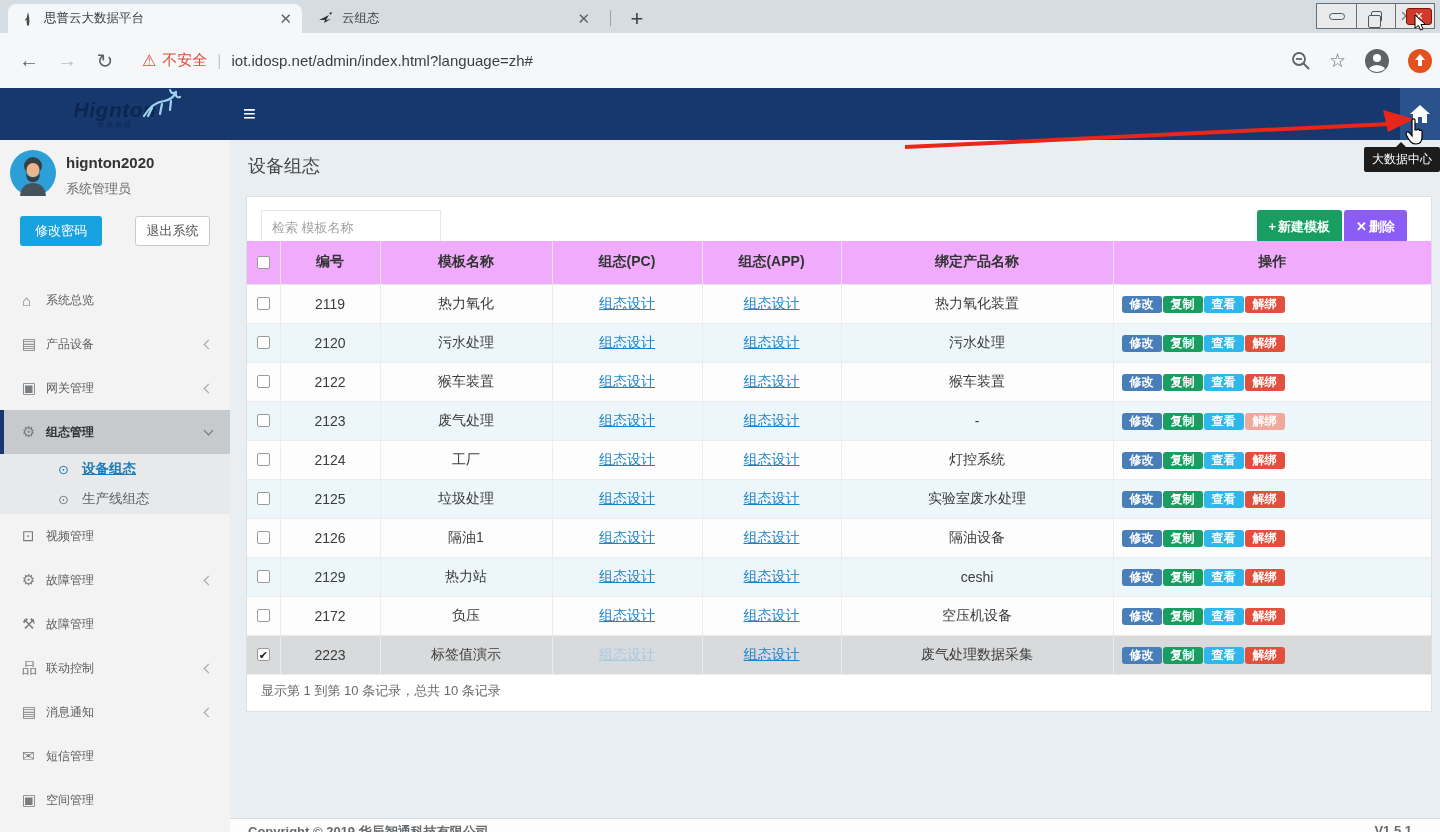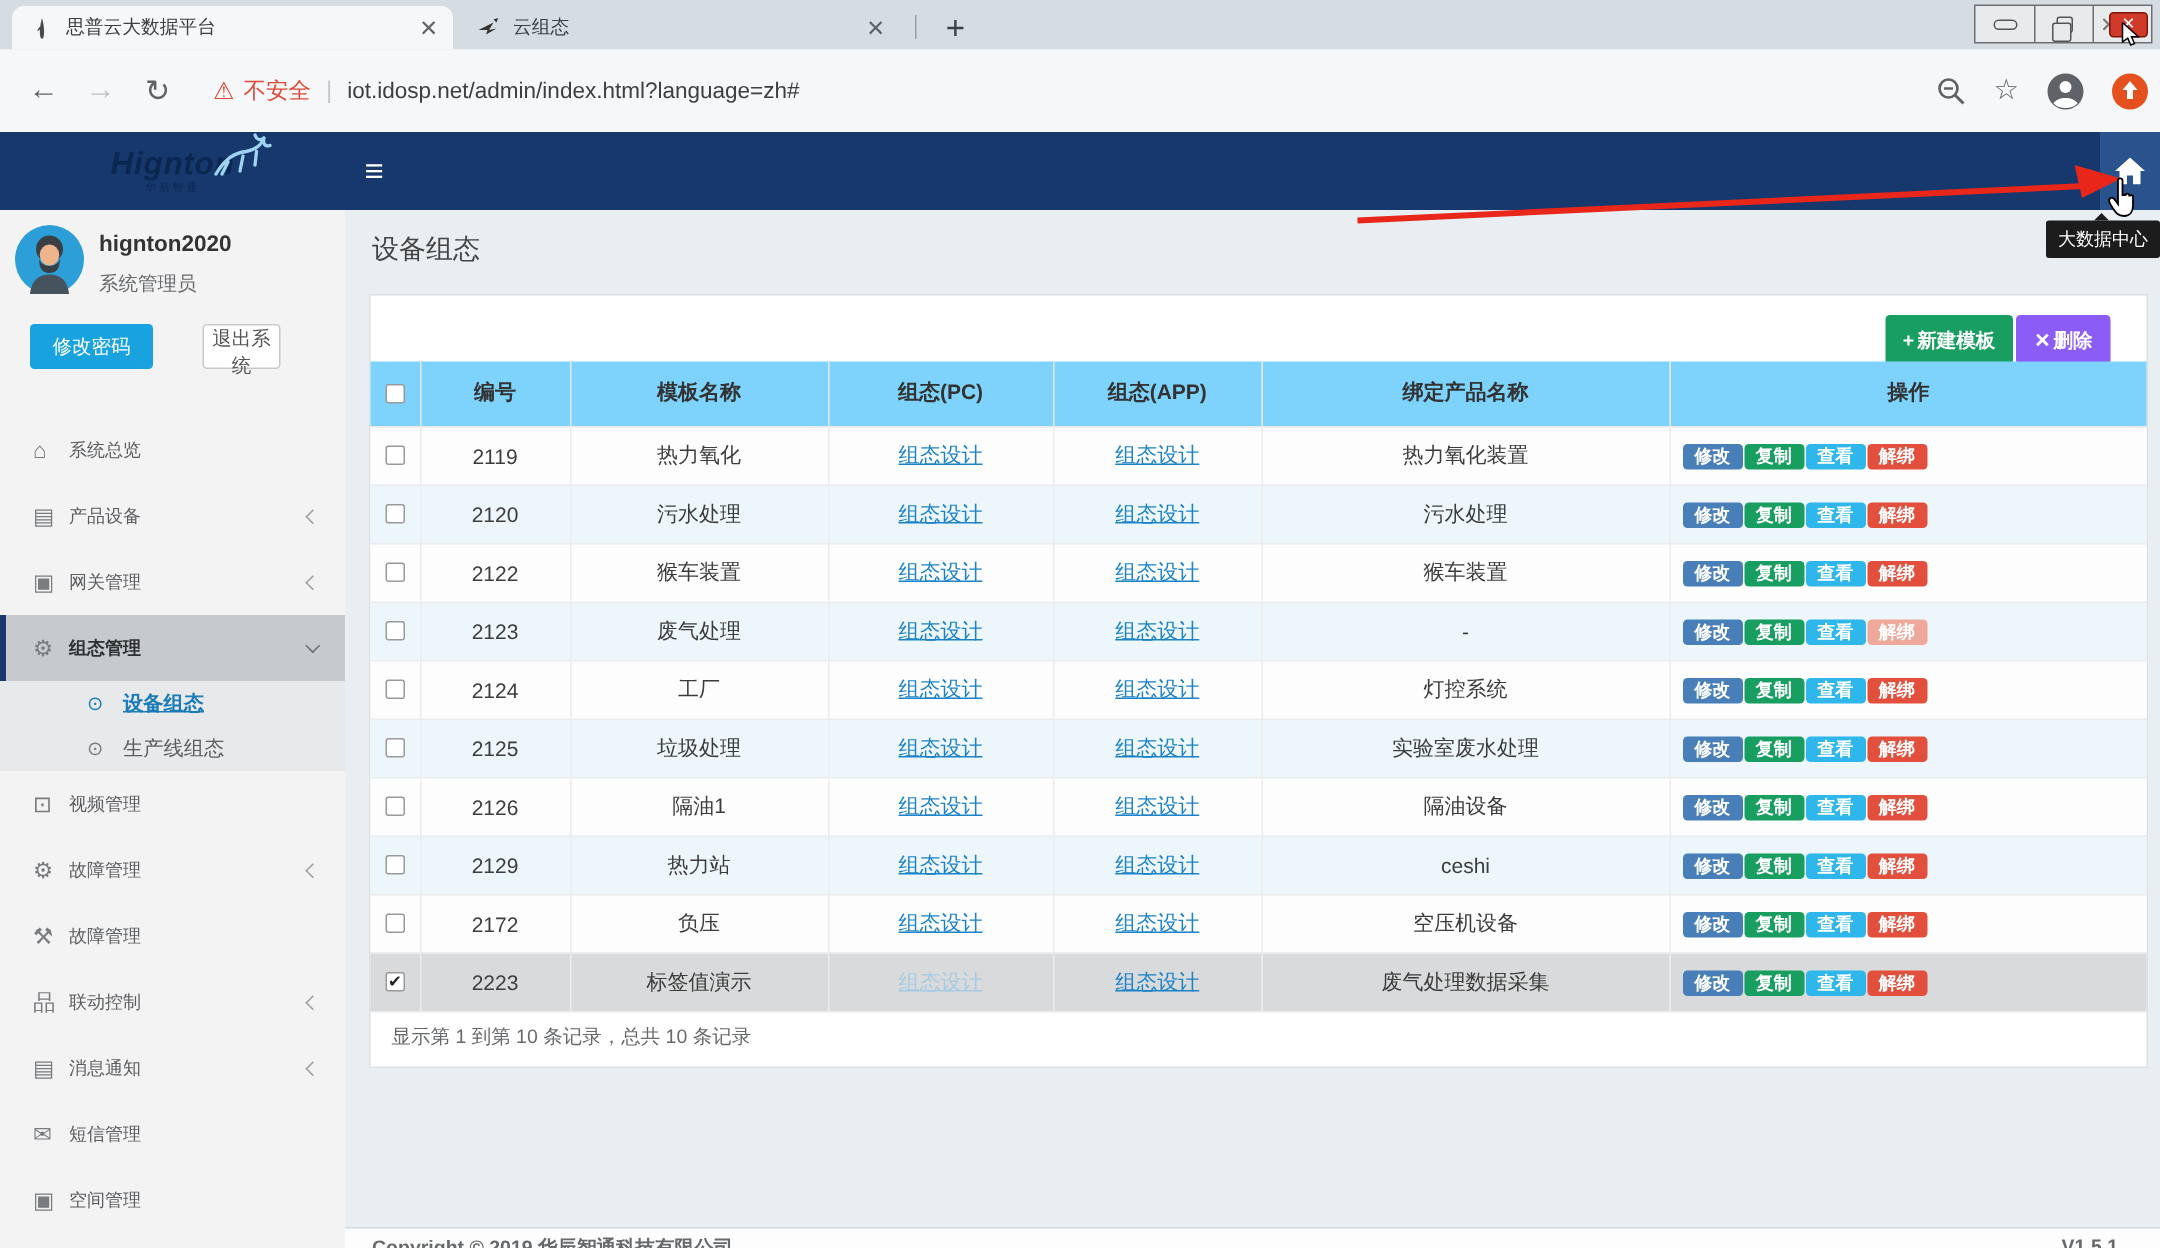--- a/index.html
+++ b/index.html
@@ -44,21 +44,21 @@
   .deer { position:absolute; right:-26px; top:-10px; }
   .hamburger { position:absolute; left:243px; top:12px; font-size:22px; color:#fff; line-height:28px; }
   .home-btn { position:absolute; right:0; top:0; width:40px; height:52px; background:#2a528c; display:flex; align-items:center; justify-content:center; }
 
   
   .sidebar { position:absolute; left:0; top:140px; width:230px; height:692px; background:#f3f3f4; }
   .user-panel { padding:10px 0 0 10px; position:relative; height:120px;text-decoration:underline; }
   .uname { position:absolute; left:66px; top:14px; font-size:15px; font-weight:bold; color:#333; }
   .urole { position:absolute; left:66px; top:40px; font-size:13px; color:#676a6c; }
   .btn-pwd { position:absolute; left:20px; top:76px; width:82px; height:30px; background:#18a2e0; color:#fff; font-size:13px; border:none; border-radius:3px; }
-  .btn-logout { position:absolute; left:135px; top:76px; width:52px; height:30px; background:#fff; color:#555; font-size:13px; border:1px solid #c9c9c9; border-radius:3px; }
+  .btn-logout { position:absolute; left:135px; top:76px; width:75px; height:30px; background:#fff; color:#555; font-size:13px; border:1px solid #c9c9c9; border-radius:3px; }
 
   .menu { position:absolute; left:0; top:138px; width:230px; }
   .menu-item { display:flex; align-items:center; height:44px; padding:0 18px 0 22px; color:#5b5e60; }
   .mi-icon { width:24px; font-size:15px; color:#7a7d80; flex:none; }
   .mi-label { font-size:12px; flex:1; }
   .chev { width:7px; height:7px; border-top:1.6px solid #9aa0a4; border-left:1.6px solid #9aa0a4; flex:none; }
   .chev-l { transform:rotate(-45deg); }
   .chev-d { border:none; border-right:1.6px solid #6b6e70; border-bottom:1.6px solid #6b6e70; transform:rotate(45deg); margin-top:-4px; }
   .menu-item.active { background:#c7cacc; border-left:4px solid #17386d; padding-left:18px; }
   .menu-item.active .mi-label { color:#2e3133; font-weight:bold; }
@@ -73,21 +73,21 @@
   .page-title { position:absolute; left:18px; top:14px; font-size:18px; color:#454545; }
   .panel { position:absolute; left:16px; top:56px; width:1186px; height:516px; background:#fff; border:1px solid #dde0e3; }
   .search-input { position:absolute; left:14px; top:13px; width:180px; height:35px; border:1px solid #e5e6e7; padding:0 10px; font-size:13px; color:#333; background:#fff; }
   .search-input::placeholder { color:#a0a3a6; }
   .top-btns { position:absolute; right:24px; top:13px; display:flex; gap:2px; }
   .btn-new { height:33px; padding:0 12px; background:#189e61; color:#fff; border:none; border-radius:3px; font-size:13px; font-weight:bold; }
   .btn-del { height:33px; padding:0 12px; background:#8b5cf6; color:#fff; border:none; border-radius:3px; font-size:13px; font-weight:bold; }
   .b-ic { font-weight:bold; margin-right:2px; }
 
   table.grid { position:absolute; left:0; top:44px; width:1184px; border-collapse:collapse; table-layout:fixed; }
-  .grid th { height:43px; font-size:14px; color:#333; background:#7dd3fc; border:1px solid #e7e7e7; border-top:none; text-align:center; font-weight:bold;margin-left:41px; }
+  .grid th { height:43px; font-size:14px; color:#333; background:#f0abfc; border:1px solid #e7e7e7; border-top:none; text-align:center; font-weight:bold;margin-left:41px; }
   .grid td { height:39px; font-size:14px; color:#3c3c3c; border:1px solid #ececec; text-align:center; }
   .grid th:first-child, .grid td:first-child { border-left:none; }
   .grid th:last-child, .grid td:last-child { border-right:none; }
   tr.even td { background:#fdfdfd; }
   tr.odd td { background:#edf6fa; }
   tr.sel td { background:#d9dadb; }
   a.link { color:#1d83c9; font-size:14px; text-decoration:underline; }
   a.link.faded { color:#a6cbe3; }
   .cbx { width:13px; height:13px; border:1px solid #9a9a9a; background:#fff; border-radius:2px; margin:0 auto; font-size:11px; line-height:12px; color:#222; text-align:center; }
   .ops-cell { text-align:left !important; padding-left:8px; }
@@ -268,20 +268,21 @@
          <span class="mi-icon">▣</span>
          <span class="mi-label">空间管理</span>
       </div>
     </div>
 </div>
 
 <div class="content">
   <div class="page-title">设备组态</div>
 
   <div class="panel">
+    <input class="search-input" placeholder="检索 模板名称" style="">
     <div class="top-btns">
       <button class="btn-new"><span class="b-ic">+</span><span>新建模板</span></button>
       <button class="btn-del"><span class="b-ic">✕</span><span>删除</span></button>
     </div>
 
     <table class="grid">
       <colgroup>
         <col style="width:33px">
           <col style="width:100px">
           <col style="width:172px">

